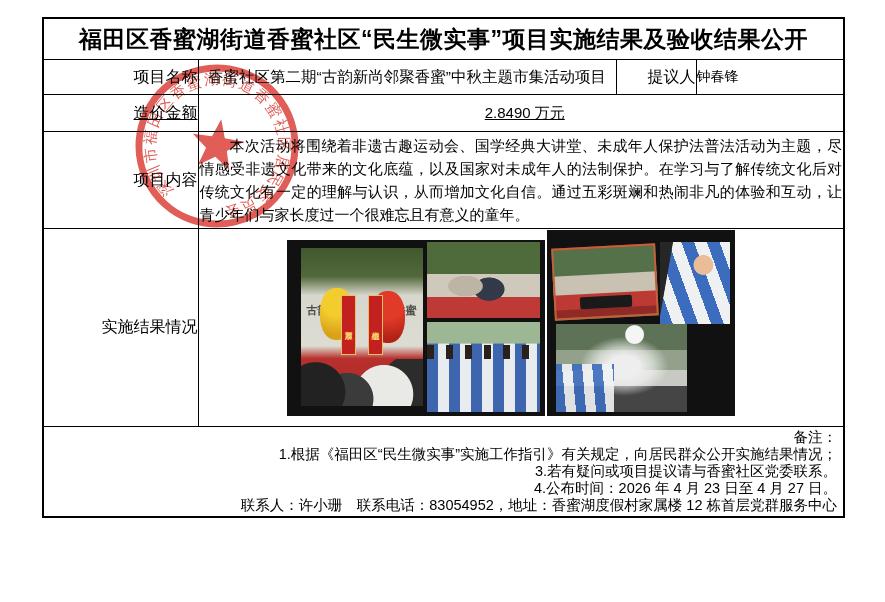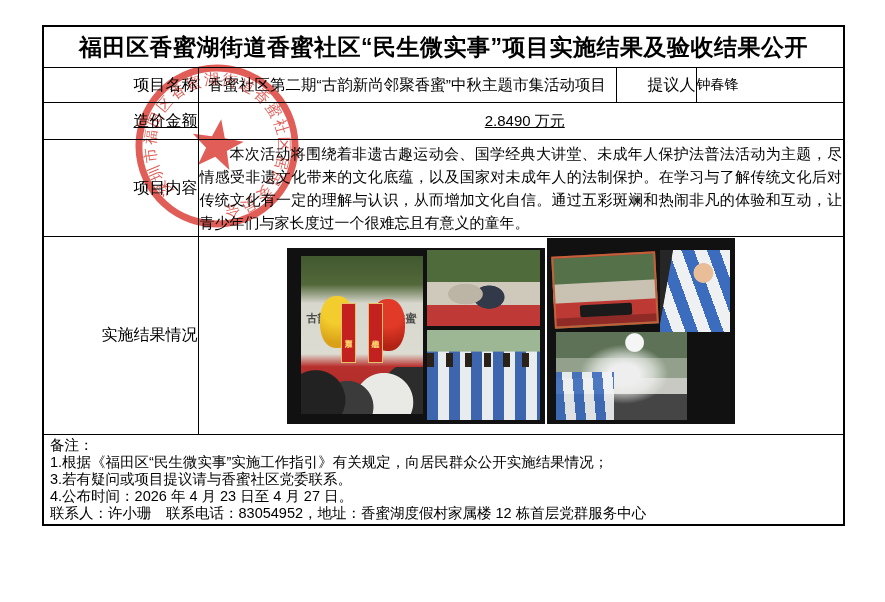--- a/index.html
+++ b/index.html
@@ -1,33 +1,33 @@
 <!DOCTYPE html>
 <html><head>
 <meta charset="utf-8">
 <style>
   html,body{margin:0;padding:0;background:#fff;}
   .page{position:relative;width:885px;height:602px;background:#fff;overflow:hidden;
         font-family:"Liberation Sans",sans-serif;color:#000;}
-  table.doc{position:absolute;left:42px;top:25px;width:801px;border-collapse:collapse;
+  table.doc{position:absolute;left:42px;top:17px;width:801px;border-collapse:collapse;
             table-layout:fixed;border:2px solid #000;}
   table.doc td{border:1px solid #000;padding:0;vertical-align:middle;overflow:hidden;}
   .t-title{height:40px;text-align:center;font-size:23px;font-weight:bold;letter-spacing:.5px;}
   td.lbl{text-align:right;font-size:16px;}
   .r1{height:35px;}
   .r1 .val{text-align:center;font-size:15.5px;padding:0 2px;}
   .r1 .pname{font-size:14px;font-family:"Liberation Serif",serif;margin-left:46px;}
   .r2{height:37px;text-decoration:underline;}
   .r2 .val{text-align:center;font-size:15px;padding-left:8px;}
   .r3{height:93px;}
   .r3 .val{font-size:15px;line-height:23px;text-align:justify;text-indent:2em;padding:2px 1px;vertical-align:top;}
   .r4{height:198px;}
   .r5{height:45px;}
   .r5 .val{font-size:15px;line-height:22px;text-align:justify;text-align-last:center;padding:1px 10px;}
-  .r6{height:85px;}
+  .r6{height:85px;text-align:right;}
   .r6 td{vertical-align:top;}
   .notes{font-size:14.5px;line-height:17px;padding:2px 6px;}
   .notes div{white-space:nowrap;}
   
   td.photos-cell{position:relative;}
   .block{position:absolute;background:#111;}
   .block-l{left:88px;top:11px;width:258px;height:176px;}
   .block-r{left:348px;top:1px;width:188px;height:186px;}
   .ph{position:absolute;}
   .ph.a{left:14px;top:8px;width:122px;height:158px;

